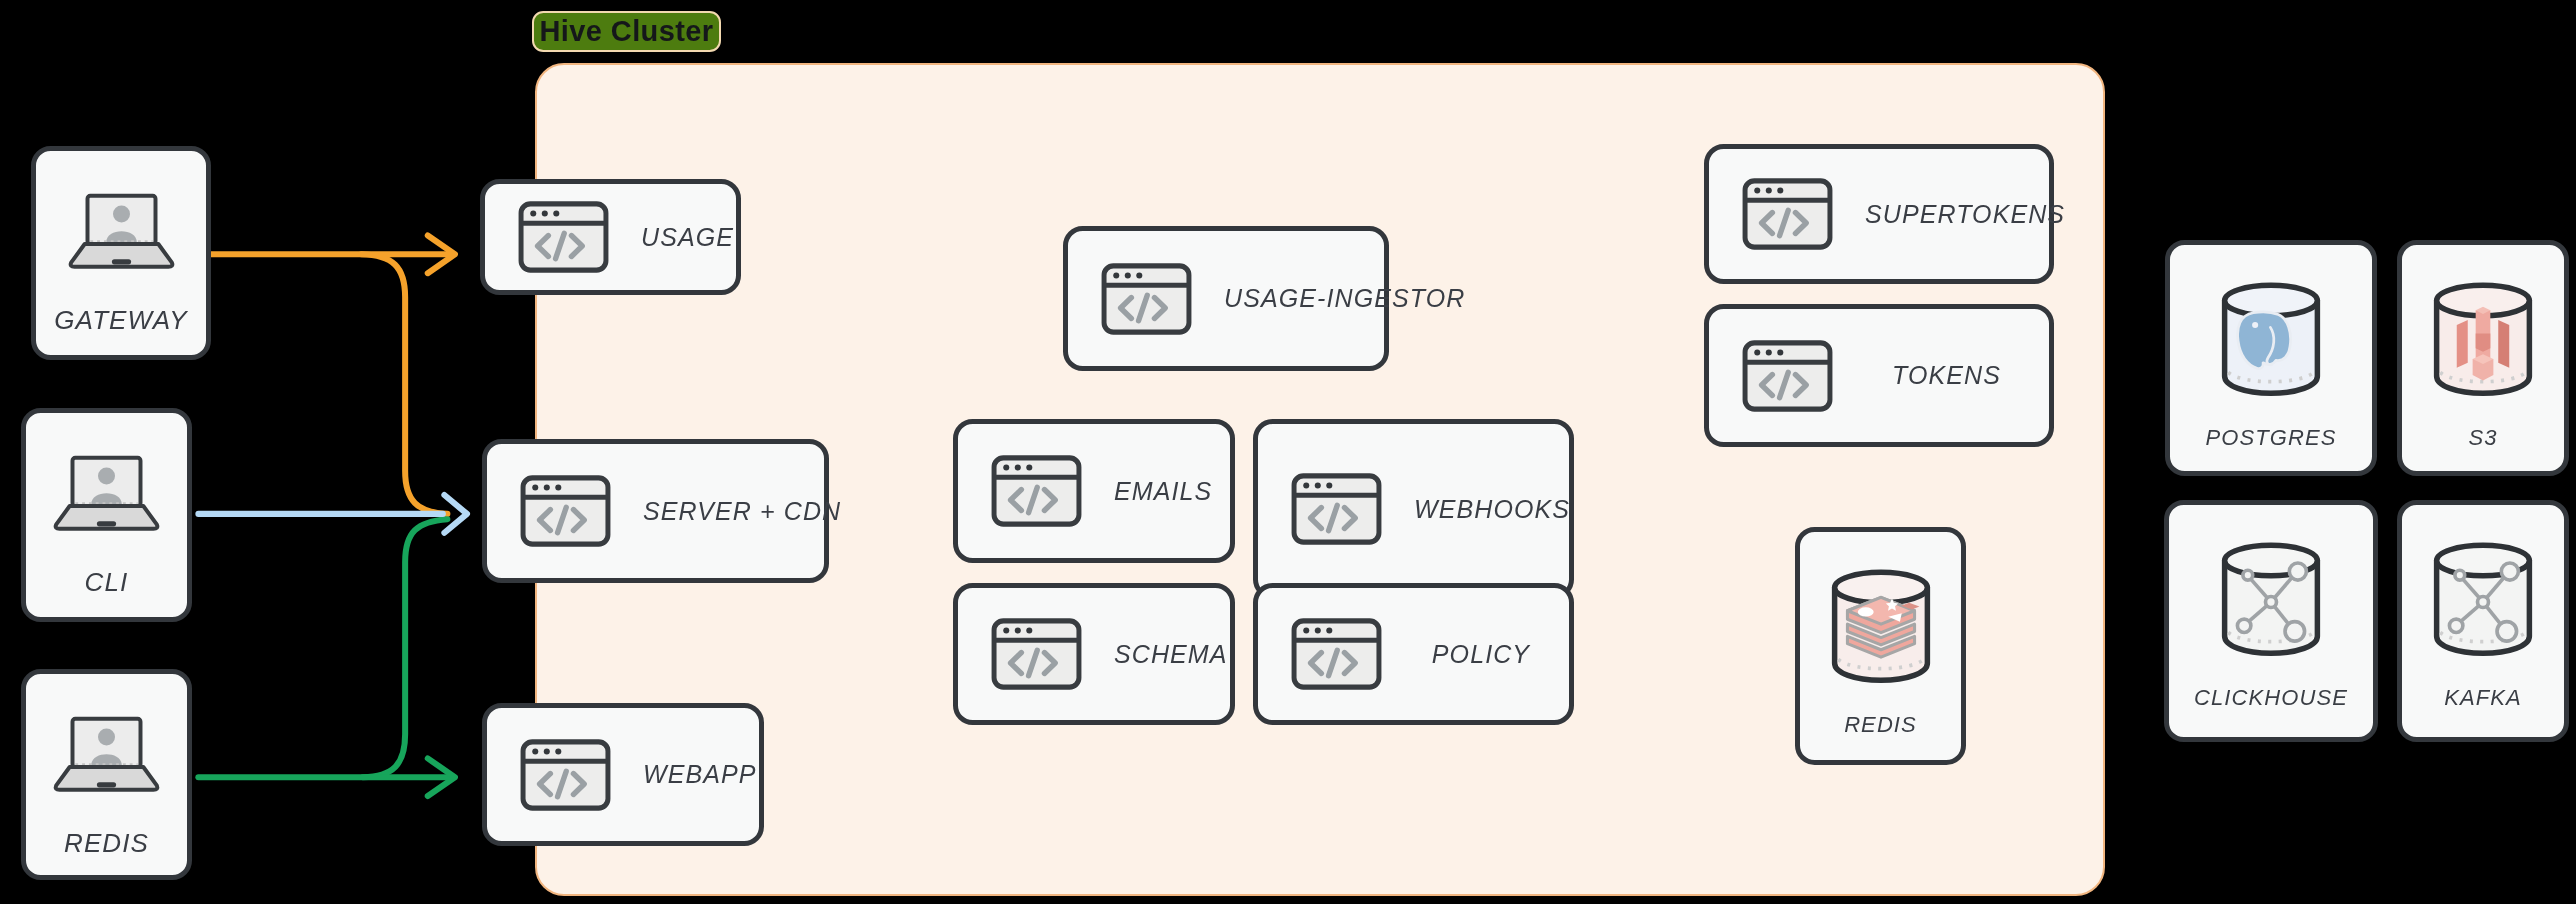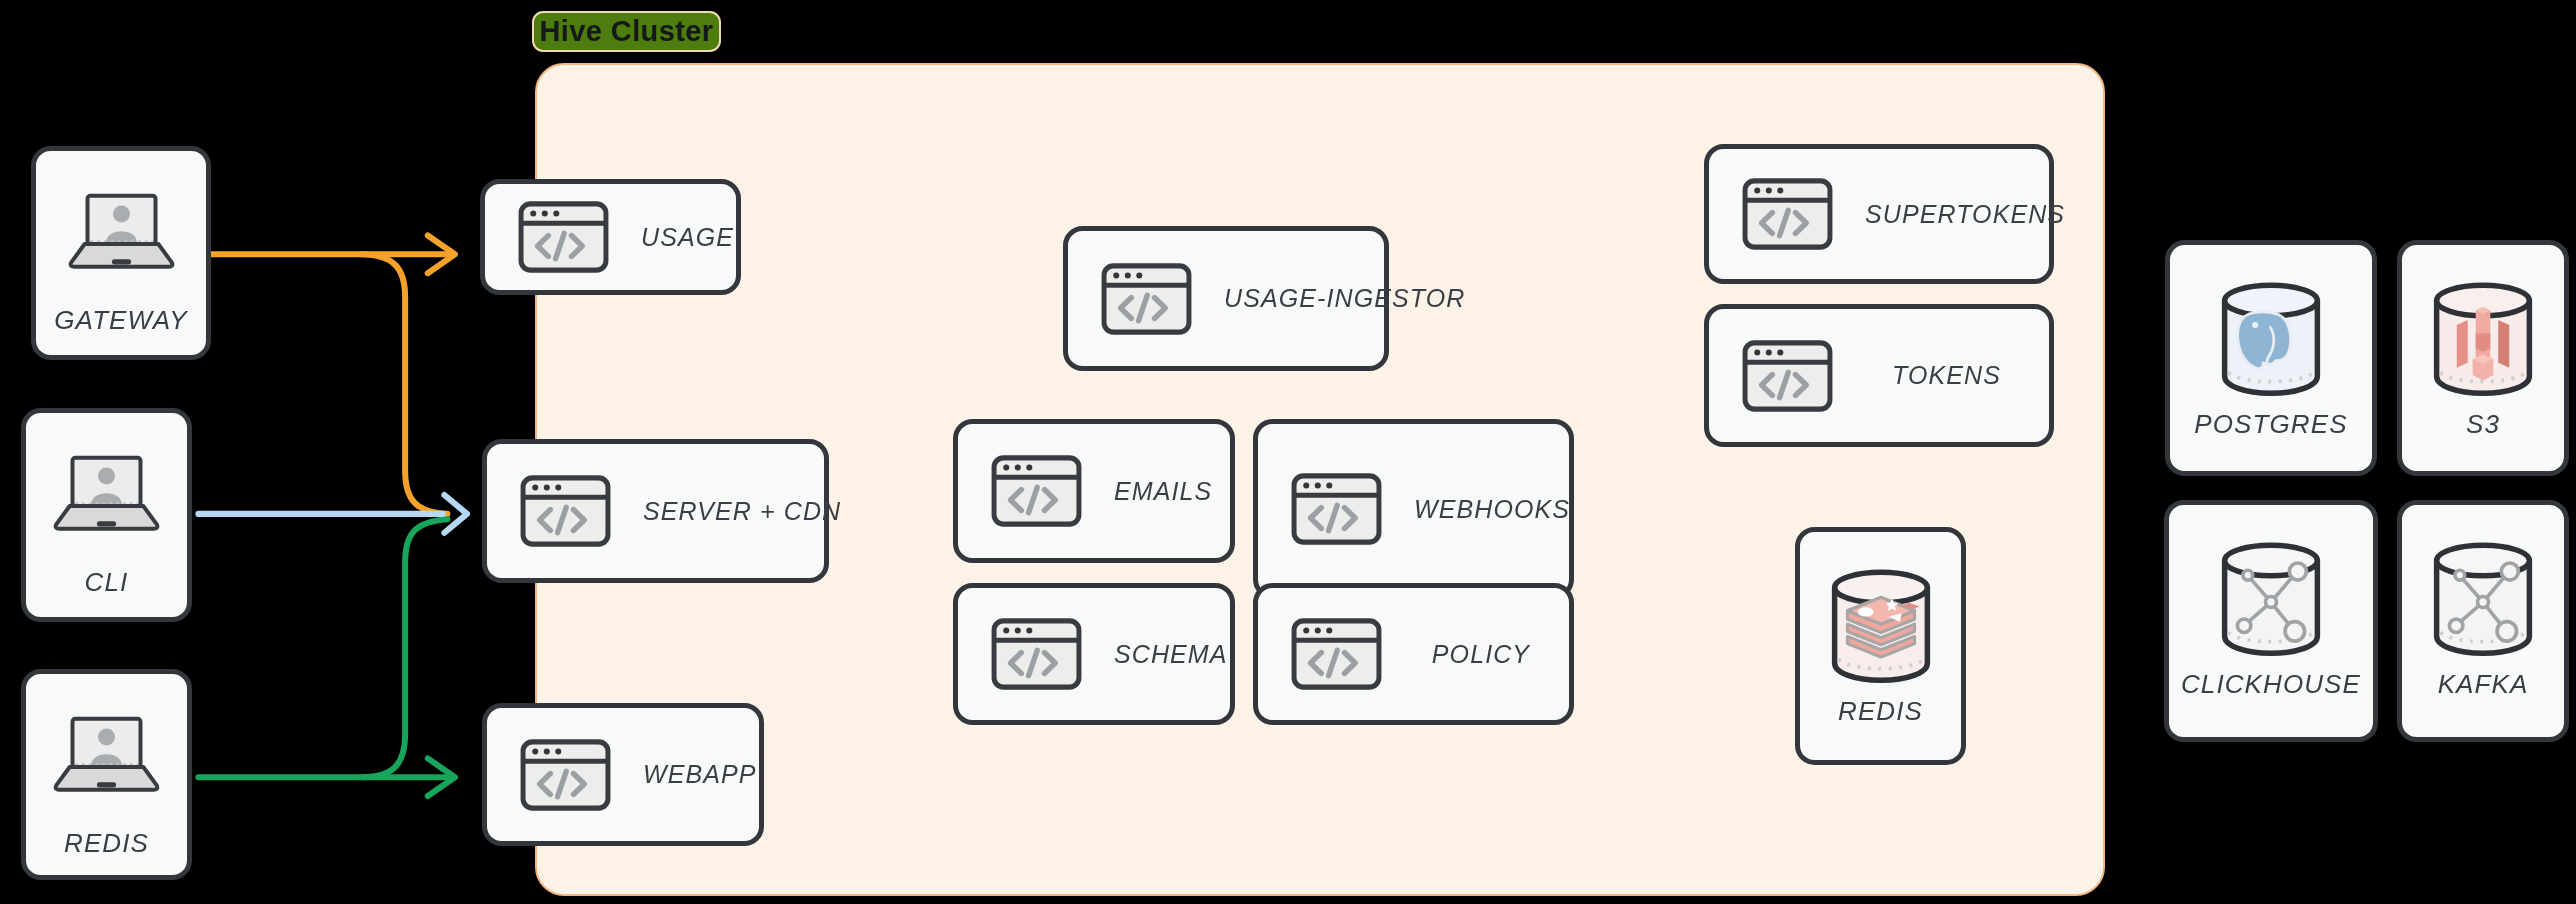--- a/index.html
+++ b/index.html
@@ -13,21 +13,21 @@
          display:flex;align-items:center;justify-content:center;
          font-weight:bold;font-size:29px;color:#15171a;letter-spacing:0.4px;}
   .node{position:absolute;background:#f8f9f9;border:5.3px solid #33373c;border-radius:19.6px;
         box-sizing:border-box;}
   .label{font-style:italic;font-size:25px;color:#3a3e45;letter-spacing:1.1px;white-space:nowrap;}
   .actor{display:flex;flex-direction:column;align-items:center;padding-top:42px;}
   .actor .label{margin-top:27px;font-size:26px;}
   .service{display:flex;align-items:center;padding:0 21px 0 33px;gap:32px;}
   .service .label{flex:1;text-align:center;}
   .db{display:flex;flex-direction:column;align-items:center;padding-top:36px;}
-  .db .label{margin-top:9px;font-size:26px;}
+  .db .label{margin-top:25px;font-size:22px;}
   svg.ic{flex:none;}
 </style>
 </head>
 <body>
 
 <div id="canvas">
 
   <svg width="0" height="0" style="position:absolute" aria-hidden="true">
     <defs>
       <symbol id="ic-window" viewBox="0 0 126 100">

